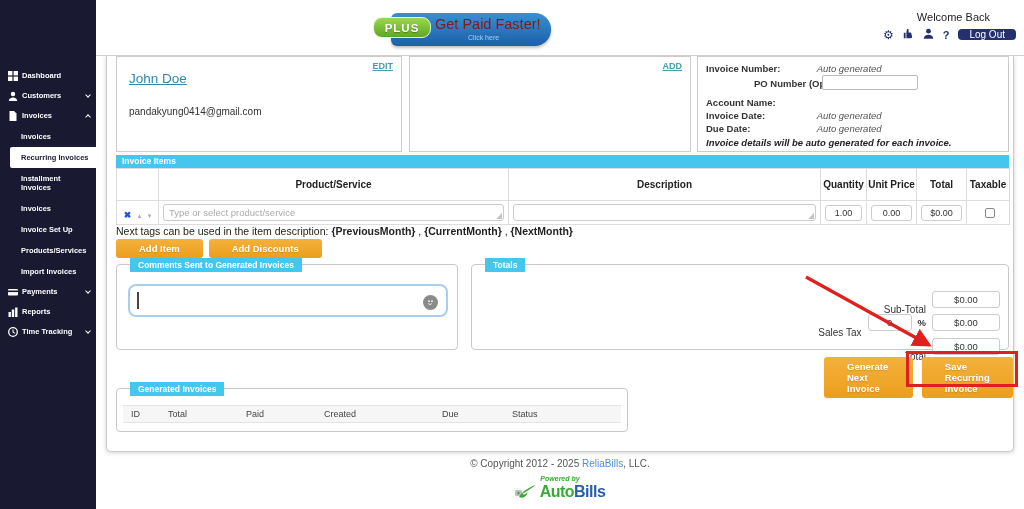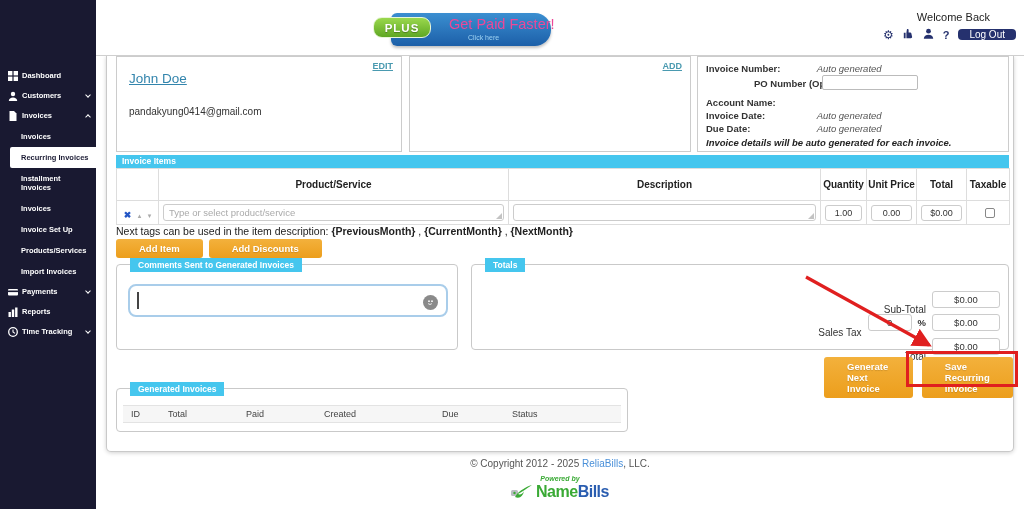--- a/index.html
+++ b/index.html
@@ -24,21 +24,21 @@
                     border-radius:2px 0 0 2px; }
   svg.icn { fill:#fff; }
 
   
   .header { position:absolute; left:96px; top:0; width:928px; height:56px;
             background:#fff; border-bottom:1px solid #cfcfcf; z-index:4; }
   .banner { position:absolute; left:277px; top:11px; width:185px; height:38px; cursor:pointer; }
   .banner-blue { position:absolute; left:18px; top:2px; width:160px; height:33px;
                  background:linear-gradient(180deg,#3b8fd1 0%,#1c5fa8 100%);
                  border-radius:6px 16px 16px 6px; box-shadow:0 2px 3px rgba(0,0,0,.25); }
-  .banner-title { position:absolute; left:76px; top:5px; color:#ec4899; font-size:14.5px; }
+  .banner-title { position:absolute; left:62px; top:5px; color:#7f1d1d; font-size:14.5px; }
   .banner-sub { position:absolute; left:95px; top:23px; color:#9ed3f2; font-size:7px; }
   .plus-pill { position:absolute; left:0; top:6px; width:58px; height:21px;
                background:linear-gradient(180deg,#9ad84d 0%,#5fa723 100%);
                border:1.5px solid #e8f6d8; border-radius:9px; display:flex; align-items:center;
                justify-content:center; color:#fff; font-weight:bold; font-size:11.5px;
                letter-spacing:1px; text-shadow:0 1px 1px rgba(0,0,0,.3); }
   .welcome-wrap { position:absolute; right:8px; top:11px; text-align:right; }
   .welcome-text { font-size:11px; color:#222; margin-right:26px; }
   .header-icons { display:flex; align-items:center; justify-content:flex-end; gap:9px; margin-top:5px; }
   .hicon { color:#25316e; font-size:12px; line-height:12px; cursor:pointer; }
@@ -397,21 +397,21 @@
       <div class="copyright">
         <span>© Copyright 2012 - 2025 </span><a>ReliaBills</a><span>, LLC.</span>
       </div>
       <div class="powered">Powered by</div>
       <div class="logo-line">
         <svg width="22" height="16">
           <rect x="0" y="6" width="7" height="6" rx="1.5" fill="#b9bdc2"></rect>
           <circle cx="3.5" cy="9" r="1.2" fill="#3aaa35"></circle>
           <path d="M4 13 C9 15 12 12 13 7 C12 10 9 11 7 10 C11 8 15 5 21 1 C14 3 9 7 6 10" fill="#3aaa35"></path>
         </svg>
-        <span class="logo-word"><span class="g">Name</span><span class="b">Bills</span></span>
+        <span class="logo-word"><span class="g">Auto</span><span class="b">Bills</span></span>
       </div>
     </div>
   </div>
 
   <div class="red-rect"></div>
   <svg class="annot-svg">
     <defs>
       <marker id="ah" markerWidth="8" markerHeight="8" refX="5" refY="3" orient="auto">
         <path d="M0 0 L6 3 L0 6 z" fill="#e01f1f"></path>
       </marker>

